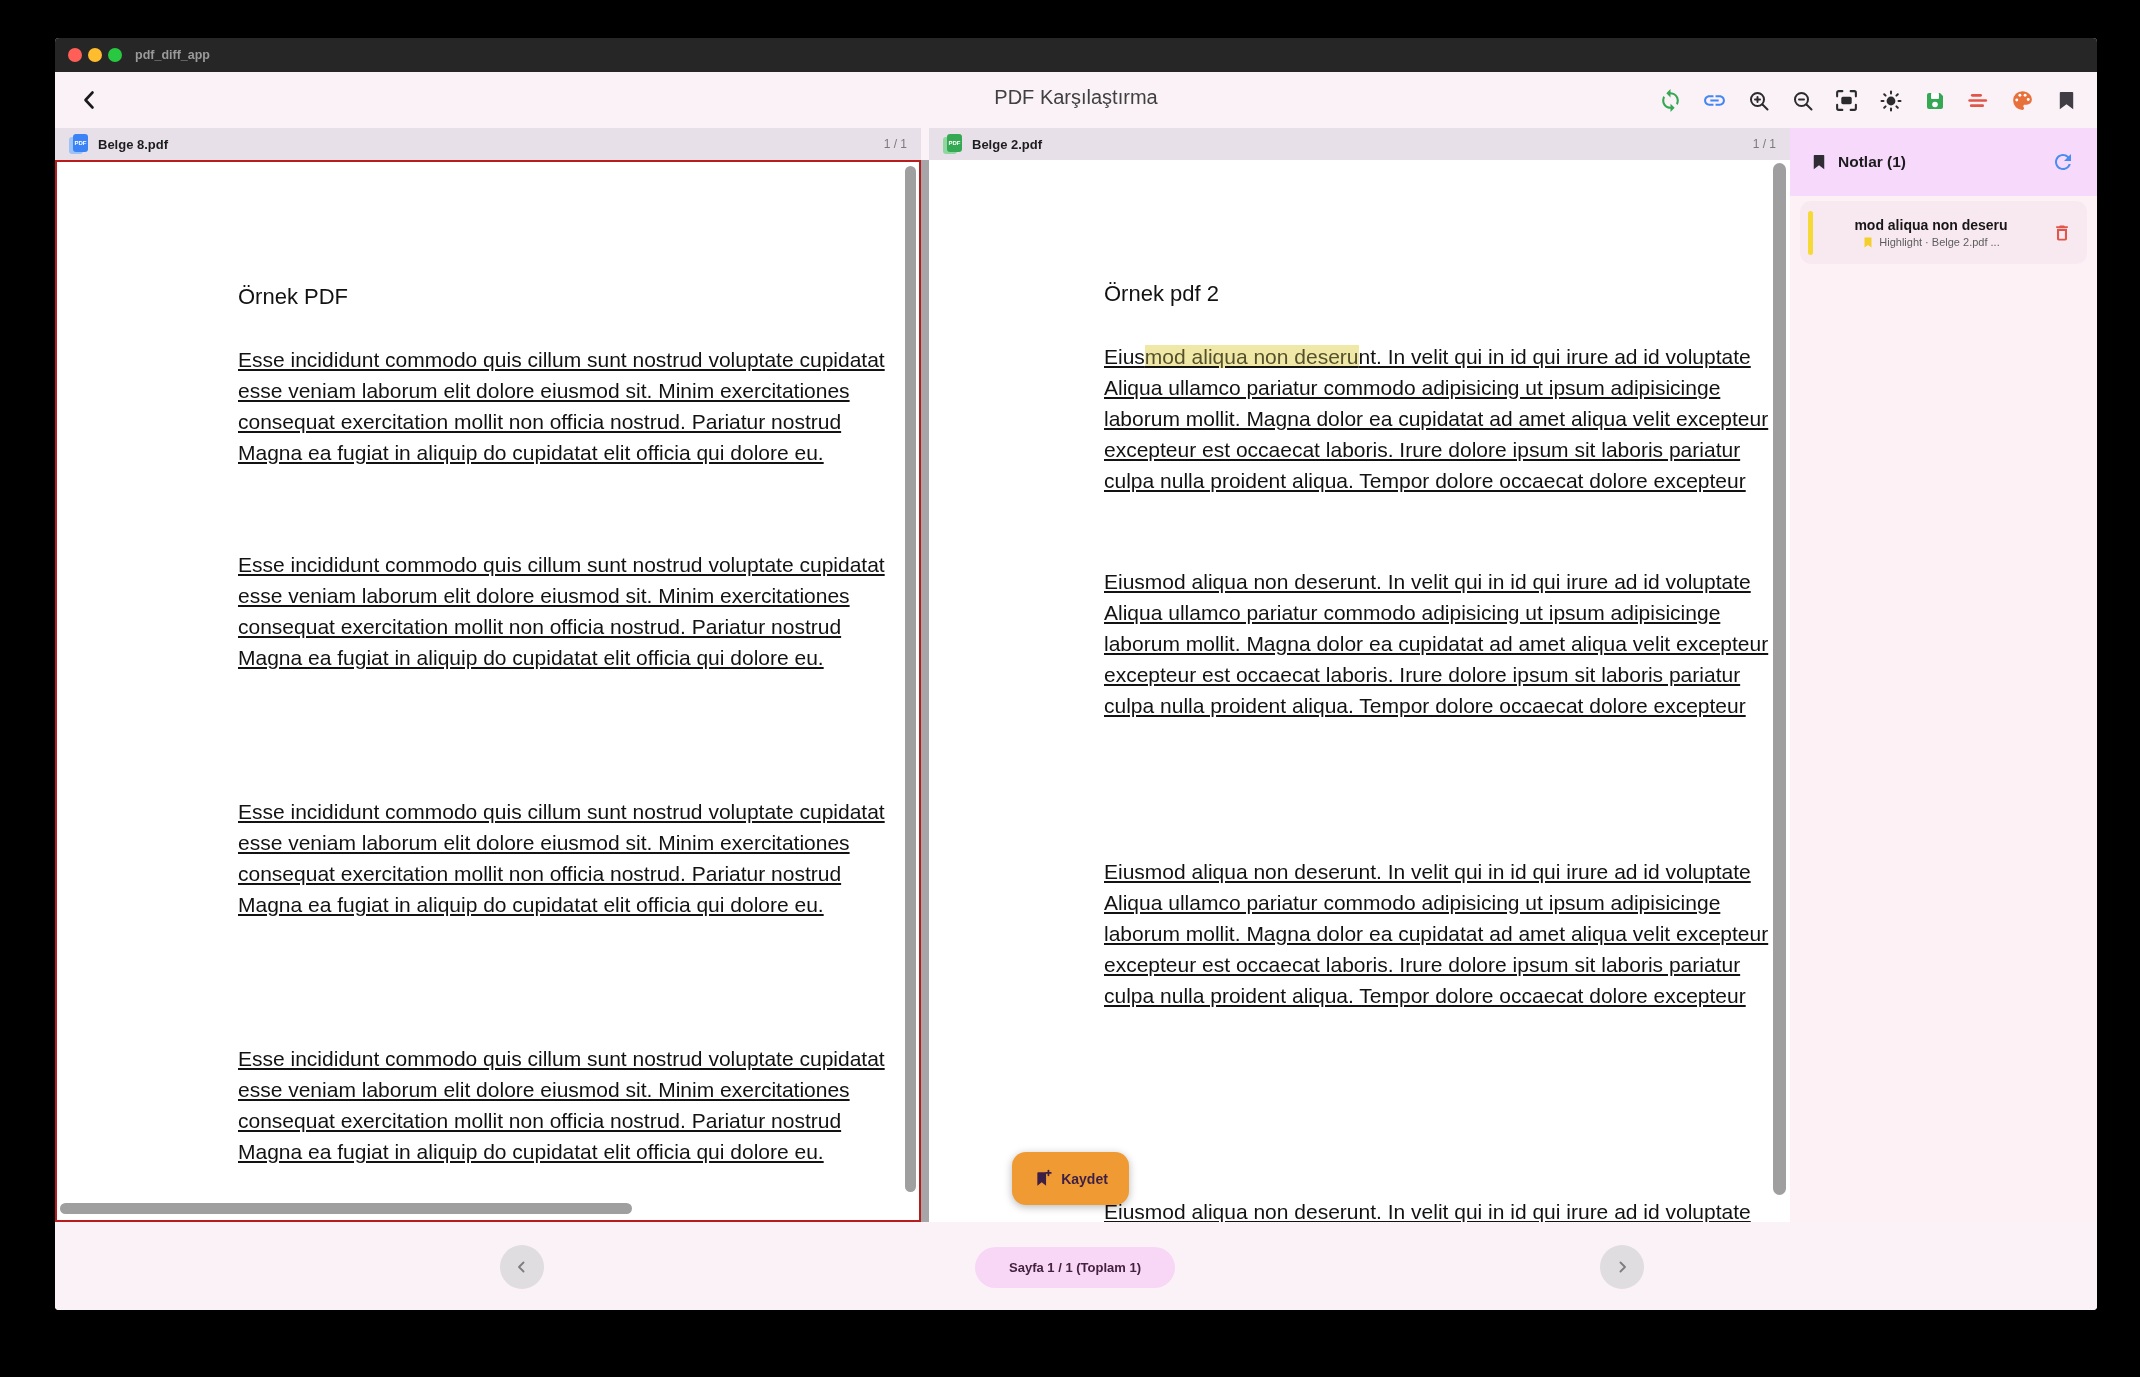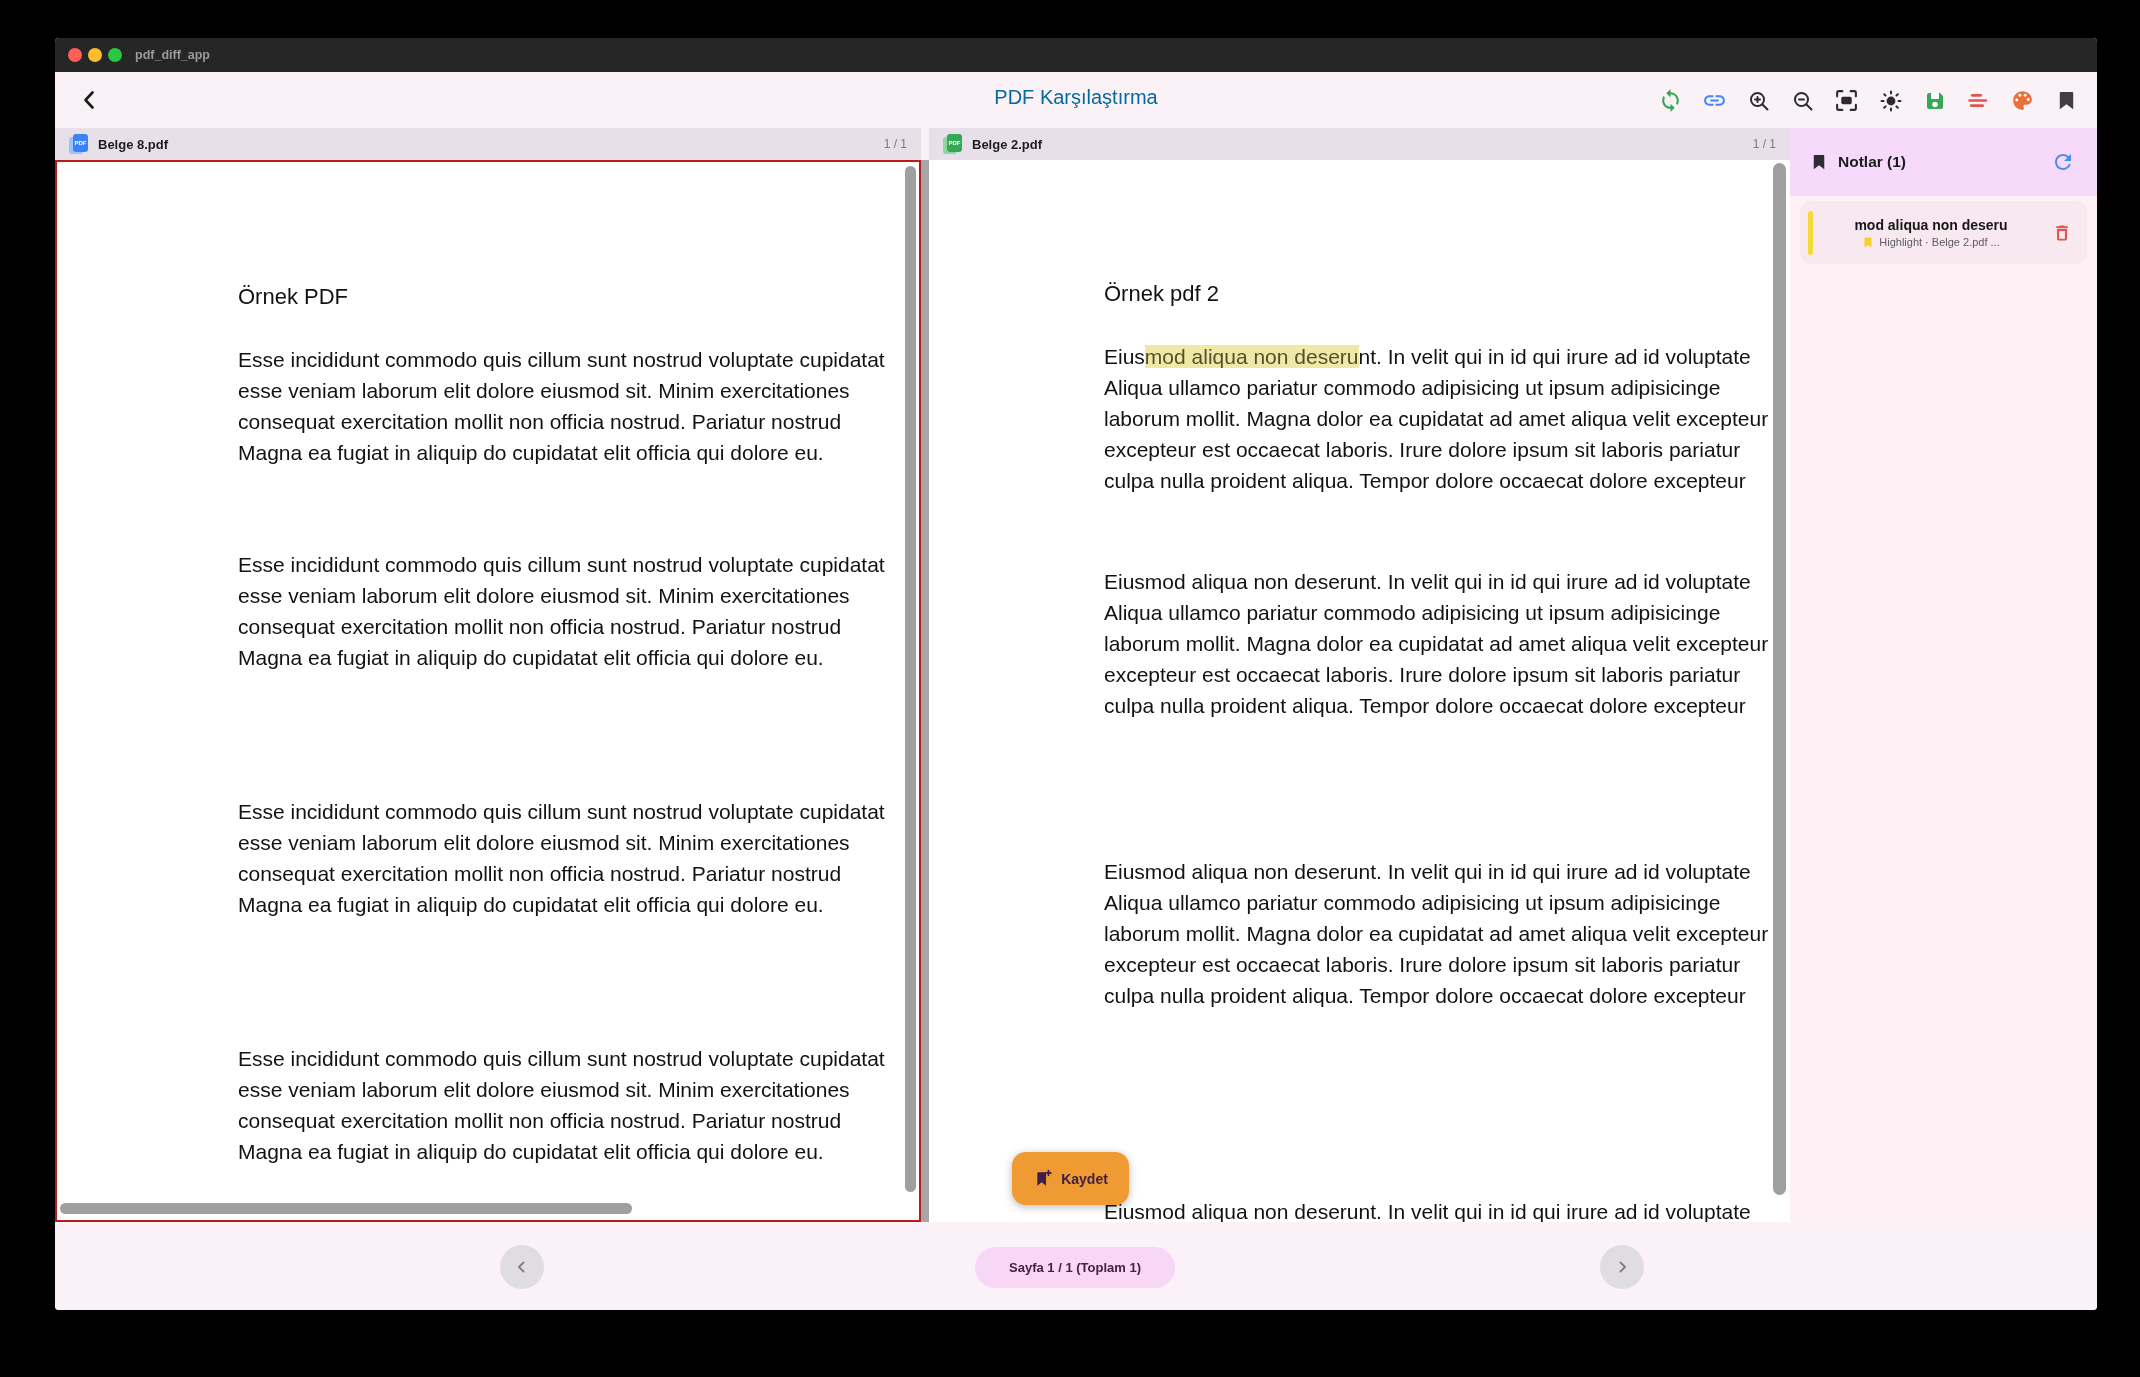--- a/index.html
+++ b/index.html
@@ -7,21 +7,21 @@
   
   .titlebar{position:absolute;left:0;top:0;right:0;height:34px;background:#262626;}
   .light{position:absolute;top:10px;width:14px;height:14px;border-radius:50%;}
   .light.red{left:13px;background:#ff5f57;}
   .light.yellow{left:33px;background:#febc2e;}
   .light.green{left:53px;background:#28c840;}
   .tb-title{position:absolute;left:80px;top:0;line-height:34px;font-size:12.5px;font-weight:bold;color:#9a9a9a;}
   
   .toolbar{position:absolute;left:0;top:34px;right:0;height:56px;background:#faf2f7;}
   .back-btn{position:absolute;left:20px;top:13px;width:30px;height:30px;display:flex;align-items:center;justify-content:center;cursor:pointer;background:none;border:none;padding:0;}
-  .app-title{position:absolute;left:50%;transform:translateX(-50%);top:14px;font-size:20px;font-weight:500;color:#0369a1;white-space:nowrap;}
+  .app-title{position:absolute;left:50%;transform:translateX(-50%);top:14px;font-size:20px;font-weight:500;color:#404040;white-space:nowrap;}
   .icon-row{position:absolute;right:16px;top:14px;display:flex;gap:15px;align-items:center;}
   .icon-btn{width:29px;height:29px;display:flex;align-items:center;justify-content:center;background:none;border:none;padding:0;cursor:pointer;}
   
   .hdr{position:absolute;top:90px;height:32px;background:#e8e0e8;display:flex;align-items:center;box-sizing:border-box;padding:0 14px;}
   .hdr-left{left:0;width:866px;}
   .hdr-right{left:874px;width:861px;}
   .hdr .fname{font-size:13px;font-weight:bold;color:#1d1d1f;margin-left:8px;}
   .hdr .pages{margin-left:auto;font-size:12px;color:#7a7a7a;}
   .pdficon{position:relative;width:21px;height:21px;flex:0 0 auto;}
   .pdficon .back{position:absolute;left:0;top:3px;width:14px;height:17px;border-radius:3px;}
@@ -30,21 +30,21 @@
   .pdficon.green .back{background:#8fd6a0;} .pdficon.green .front{background:#34a853;}
   
   .panel{position:absolute;top:122px;height:1062px;background:#fff;overflow:hidden;box-sizing:border-box;}
   .panel.left{left:0;width:866px;border:2px solid #b91c1c;}
   .panel.right{left:874px;width:861px;}
   .divider{position:absolute;left:866px;top:122px;width:8px;height:1062px;background:#a8a5a8;cursor:col-resize;}
   .page{position:absolute;left:0;top:0;right:0;font-size:21px;line-height:31px;color:#121212;white-space:nowrap;}
   .page.lp{padding:119px 0 0 181px;}
   .page.rp{padding:118px 16px 0 175px;}
   .doc-title{font-size:22px;margin-bottom:32px;}
-  .pdf-line{white-space:nowrap;}
+  .pdf-line{white-space:nowrap;text-decoration:underline;}
   #left-paras .para{margin-bottom:123px;}
   #left-paras .para:first-child{margin-bottom:81px;}
   #right-paras .para:nth-child(1){margin-bottom:70px;}
   #right-paras .para:nth-child(2){margin-bottom:135px;}
   #right-paras .para:nth-child(3){margin-bottom:185px;}
   .hl{background:#efe8a6;color:#55502c;}
   
   .vthumb,.hthumb{position:absolute;background:#9f9f9f;border-radius:7px;}
   .left-vthumb{right:3px;top:4px;width:11px;height:1026px;}
   .left-hthumb{left:3px;bottom:6px;width:572px;height:11px;}

